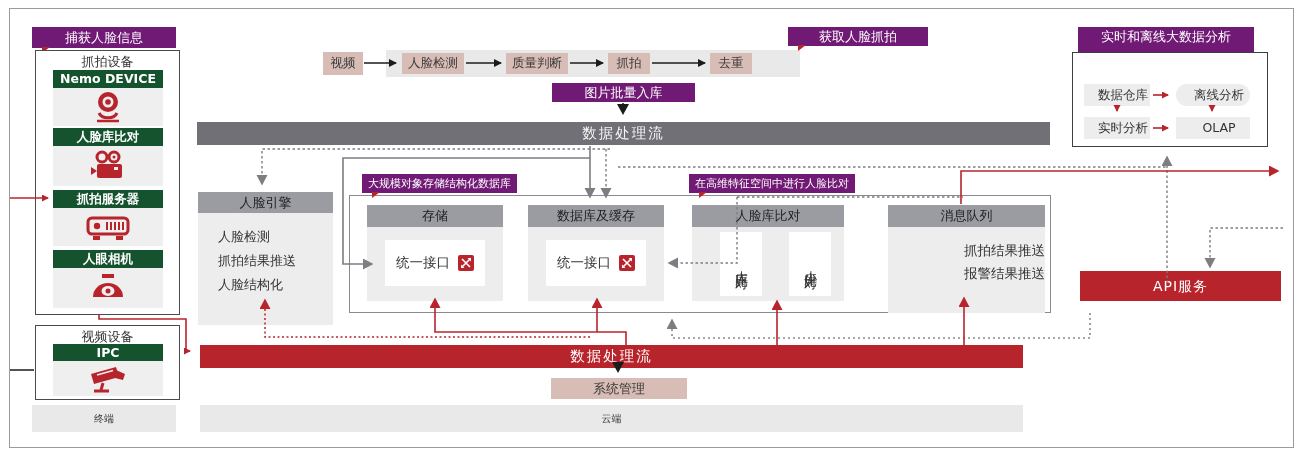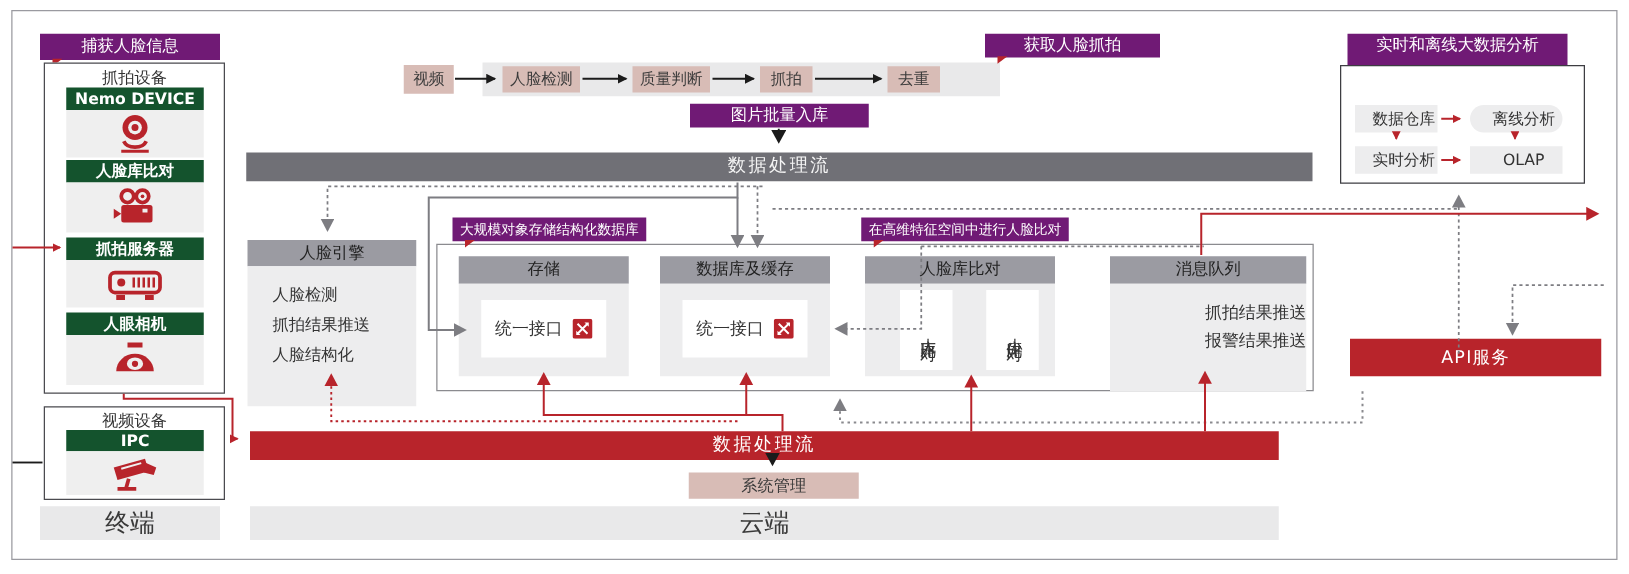--- a/index.html
+++ b/index.html
@@ -7,21 +7,21 @@
   .abs{position:absolute;box-sizing:border-box;}
   .frame{border:1px solid #9a9aa0;background:#fff;}
   .red{background:#b8242b;color:#fff;}
   .red-badge{background:#701a75;color:#fff;text-align:center;font-size:13px;line-height:20px;}
   .red-badge.small{font-size:11px;line-height:19px;padding:0 6px;white-space:nowrap;}
   .tail:after{content:"";position:absolute;left:10px;bottom:-5px;width:0;height:0;
     border-top:6px solid #b8242b;border-right:8px solid transparent;}
   .devbar{background:#14532d;color:#fff;text-align:center;font-size:12.5px;line-height:18px;font-weight:bold;}
   .iconbox{background:#efefef;display:flex;align-items:center;justify-content:center;}
   .boxtitle{text-align:center;font-size:13px;color:#333;}
-  .zone{background:#e9e9ea;color:#3a3a3a;text-align:right;font-size:20px;display:flex;align-items:center;justify-content:center;}
+  .zone{background:#e9e9ea;color:#3a3a3a;text-align:right;font-size:10px;display:flex;align-items:center;justify-content:center;}
   .pinkbox{background:#d8bcb6;color:#3a3a3a;text-align:center;font-size:12.5px;display:flex;align-items:center;justify-content:center;}
   .flowbar-dark{background:#707076;color:#f5f5f5;text-align:center;font-size:14.5px;line-height:23px;letter-spacing:2px;}
   .flowbar-red{background:#b8242b;color:#fff;text-align:center;font-size:14.5px;line-height:23px;letter-spacing:2px;}
   .panel-head{background:#9b9ba2;color:#222;text-align:center;font-size:13px;line-height:22px;}
   .panel-body{background:#ededee;}
   .panel-border{border:1.5px solid #8b8b8f;background:#fff;}
   .engine-items{padding:12px 0 0 20px;font-size:13px;color:#333;line-height:24px;}
   .iface{background:#fff;display:flex;align-items:center;justify-content:center;gap:8px;font-size:13.5px;color:#333;}
   .vbox{background:#fff;writing-mode:vertical-rl;text-orientation:upright;font-size:13px;color:#333;
     display:flex;align-items:center;justify-content:center;letter-spacing:2px;}

